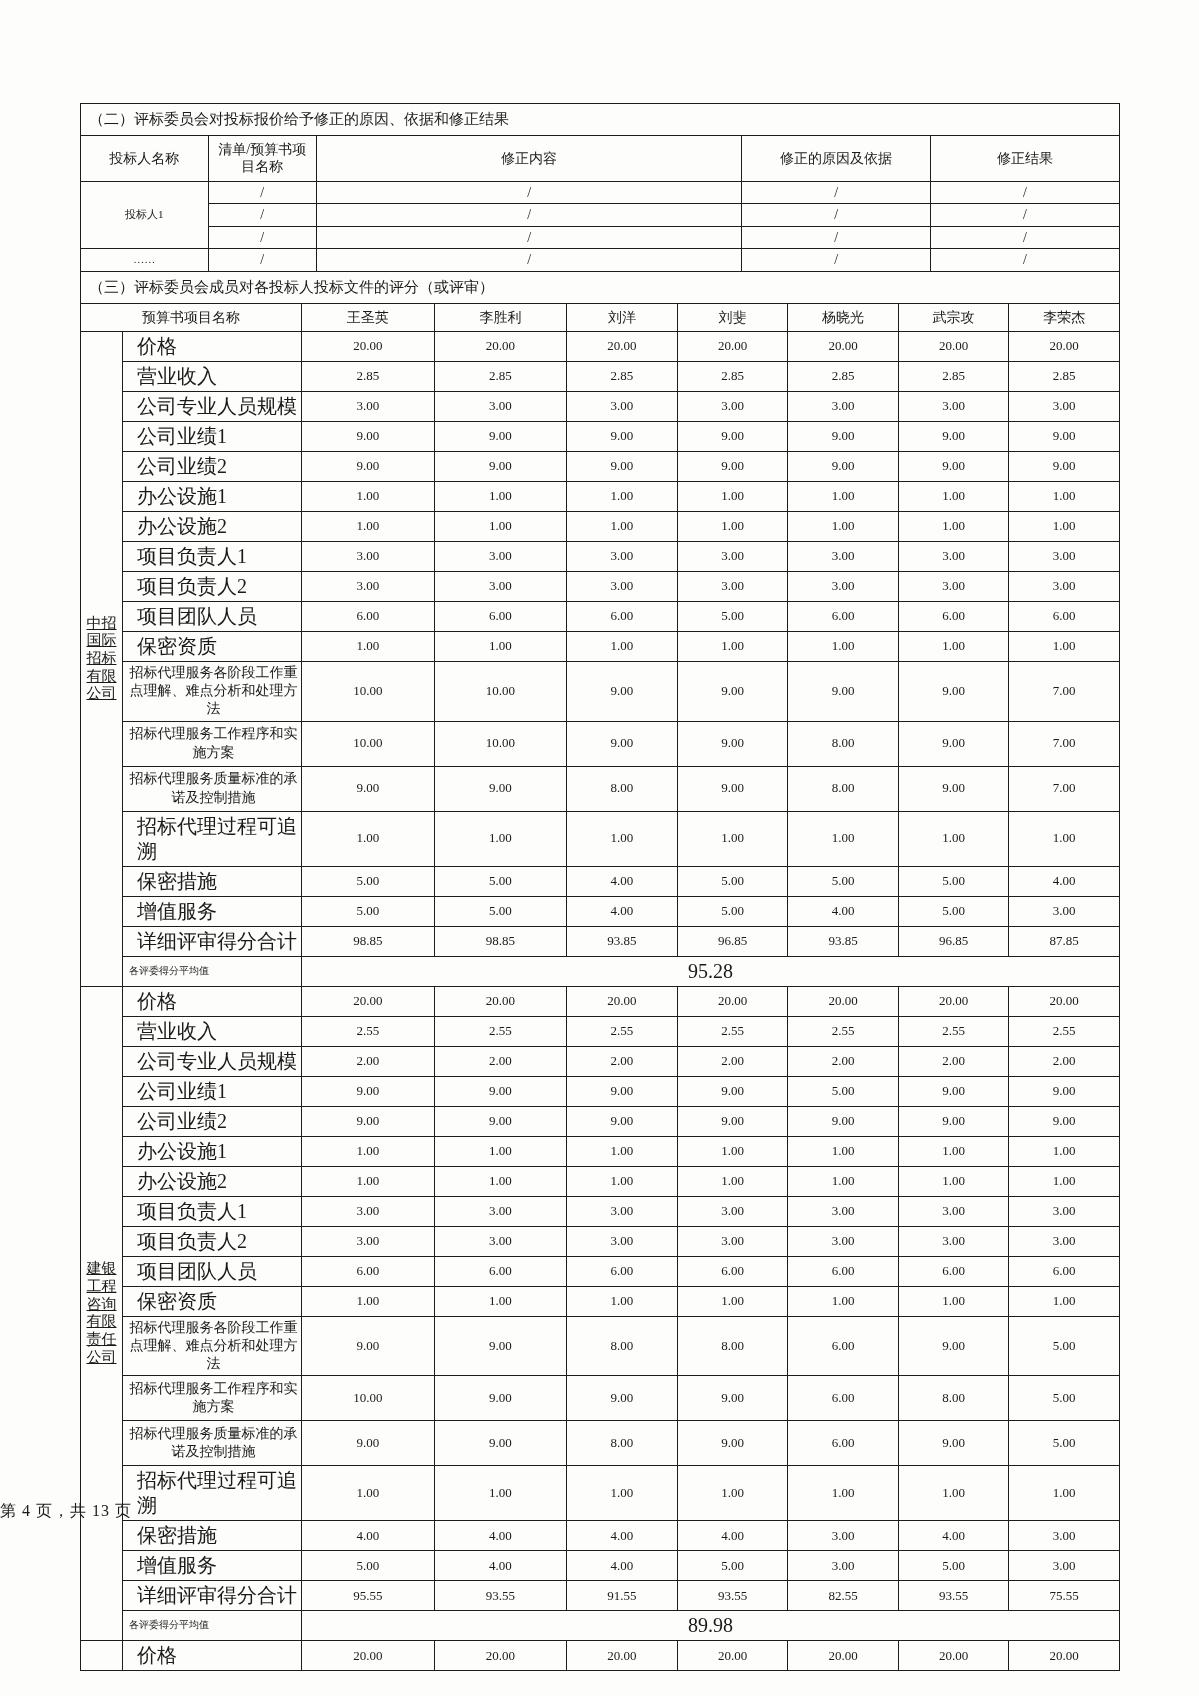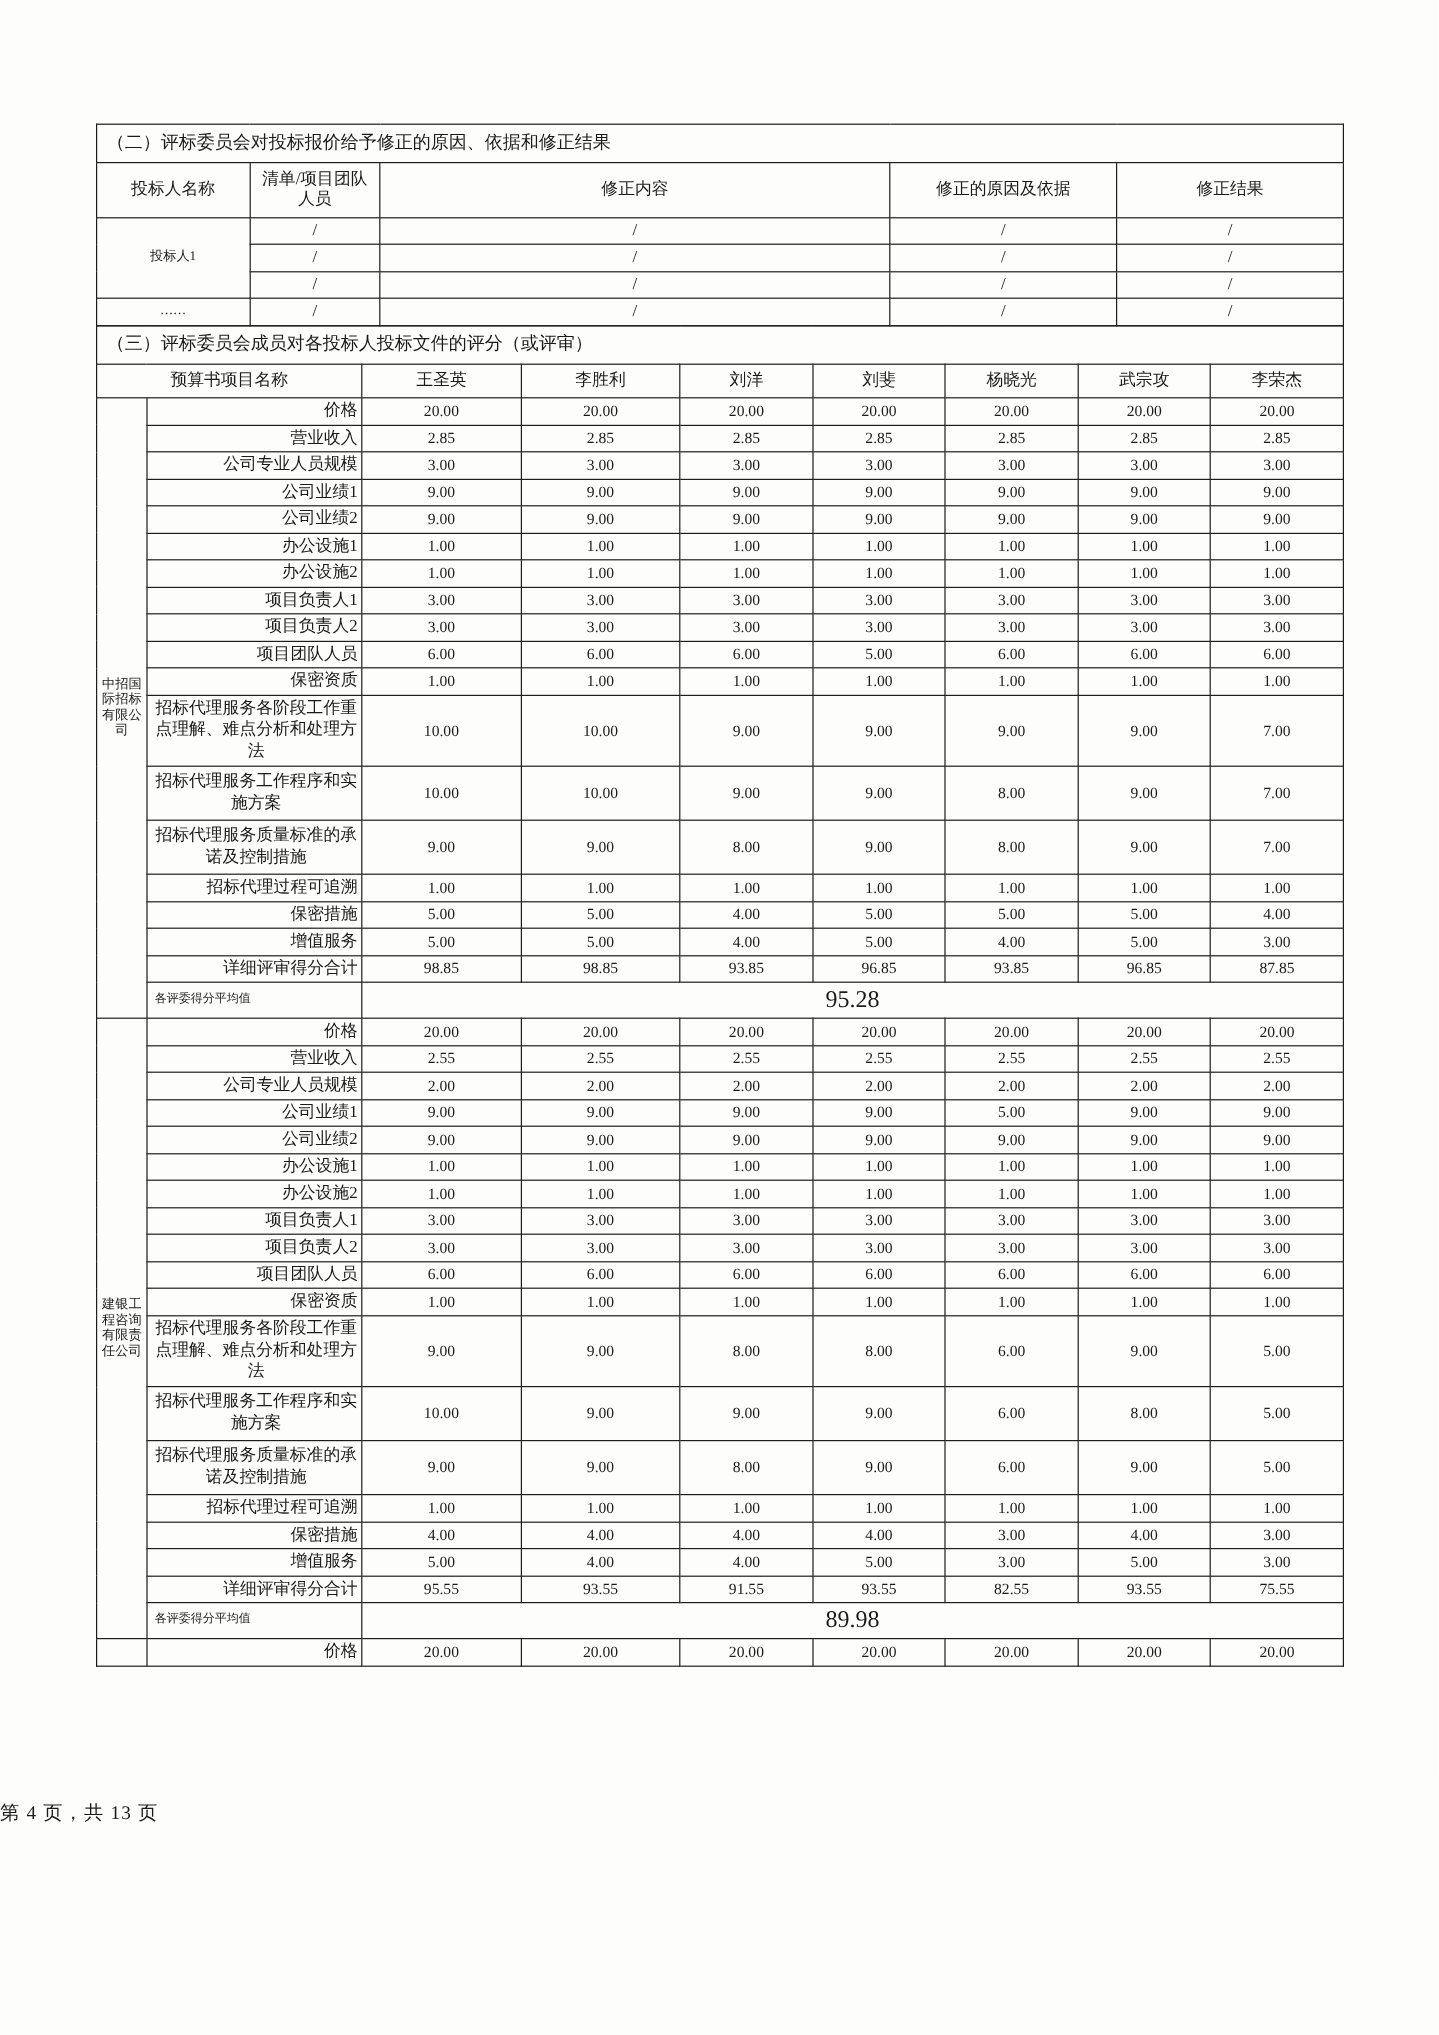--- a/index.html
+++ b/index.html
@@ -51,39 +51,40 @@
     padding: 5px 3px;
   }
   .slash {
     font-size: 14px;
     height: 17px;
   }
   .bidder-name {
     font-size: 11px;
   }
   .crit {
-    text-align: right;
-    padding-left: 2px;
-    font-size: 14px;
+    text-align: left;
+    padding-left: 14px;
+    font-size: 20px;
   }
   .crit-wrap {
     text-align: center;
     padding-left: 6px;
     font-size: 14px;
     line-height: 1.3;
   }
   .score {
     font-size: 13px;
     font-family: "Liberation Serif", serif;
   }
   .company-cell {
-    font-size: 11px;
+    font-size: 15px;
     width: 38px;
     line-height: 1.18;
     padding: 2px 1px;
+    text-decoration: underline;
   }
   .avg-label {
     text-align: left;
     padding-left: 6px;
     font-size: 10px;
   }
   .avg-val {
     font-size: 20px;
   }
   .footer {
@@ -112,21 +113,21 @@
         <col style="width:360px">
         <col style="width:160px">
         <col style="width:160px">
       </colgroup>
       <tbody>
         <tr class="sec-head">
           <td colspan="5">（二）评标委员会对投标报价给予修正的原因、依据和修正结果</td>
         </tr>
         <tr class="hdr">
           <td>投标人名称</td>
-          <td>清单/项目团队人员</td>
+          <td>清单/预算书项目名称</td>
           <td>修正内容</td>
           <td>修正的原因及依据</td>
           <td>修正结果</td>
         </tr>
         <tr>
           <td rowspan="3" class="bidder-name">投标人1</td>
           <td class="slash">/</td>
           <td class="slash">/</td>
           <td class="slash">/</td>
           <td class="slash">/</td>

